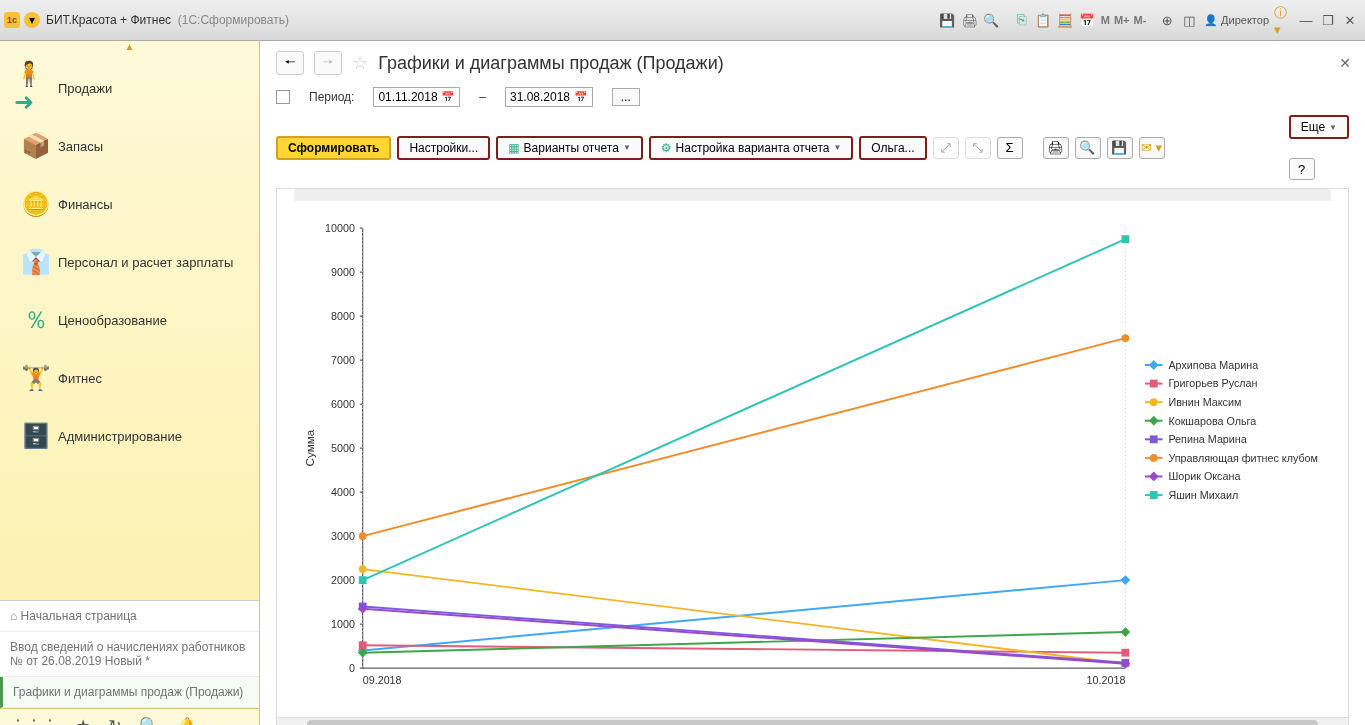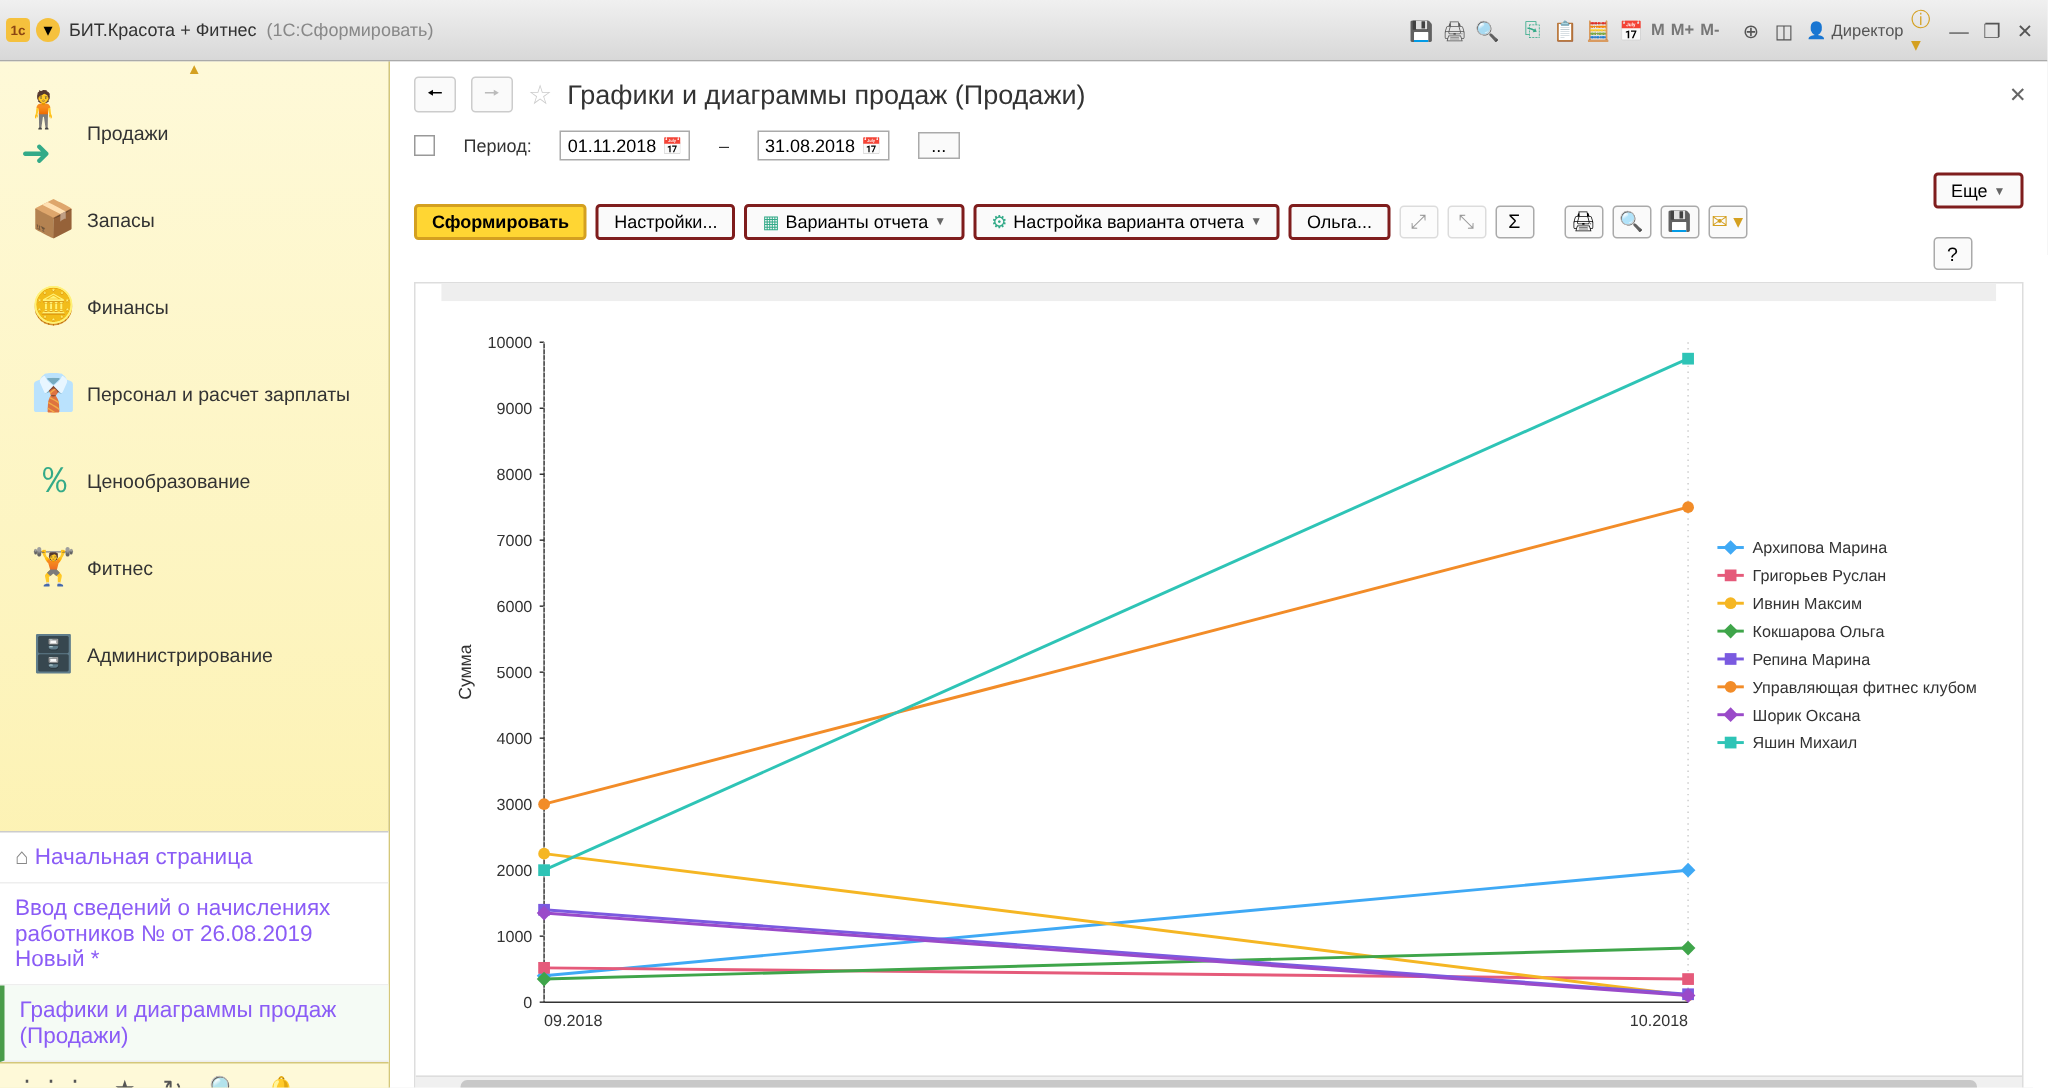--- a/index.html
+++ b/index.html
@@ -13,21 +13,21 @@
 .title-bar .ttxt{font-size:11px;color:#777;margin:0 2px;font-weight:bold;}
 .title-bar .user{font-size:11px;color:#555;margin:0 4px;}
 .main { display:flex; height:701px; }
 .sidebar { width:260px; background:linear-gradient(#fef9d8,#fcf0a8); border-right:1px solid #d4c77a; display:flex;flex-direction:column; }
 .sidebar .collapse{height:18px;text-align:center;color:#d4a020;font-size:10px;}
 .nav{flex:0 0 auto;}
 .nav-item{display:flex;align-items:center;padding:12px 14px;cursor:pointer;}
 .nav-item .nicon{width:44px;height:34px;display:flex;align-items:center;justify-content:center;font-size:24px;}
 .nav-item .nlabel{font-size:13px;color:#333;}
 .tabs-area{margin-top:auto;background:#fff;border-top:1px solid #ccc;}
-.tab-item{padding:8px 10px;font-size:15px;color:#8b5cf6;border-bottom:1px solid #eee;cursor:pointer;}
+.tab-item{padding:8px 10px;font-size:12px;color:#737373;border-bottom:1px solid #eee;cursor:pointer;}
 .tab-item.home::before{content:"⌂ ";color:#888;}
 .tab-item.active{border-left:3px solid #4a9c4a;background:#f5fbf5;}
 .bottom-bar{height:34px;background:#fef9d8;border-top:1px solid #d4c77a;display:flex;align-items:center;padding:0 10px;gap:18px;}
 .bottom-bar span{font-size:16px;color:#555;cursor:pointer;}
 .content{flex:1;background:#fff;display:flex;flex-direction:column;position:relative;}
 .crumb{display:flex;align-items:center;padding:10px 16px 8px 16px;gap:10px;}
 .navarrow{width:28px;height:24px;border:1px solid #ccc;border-radius:3px;display:inline-flex;align-items:center;justify-content:center;cursor:pointer;background:#fafafa;}
 .navarrow.disabled{color:#bbb;}
 .star{font-size:18px;color:#ccc;}
 .page-title{font-size:18px;color:#333;}

